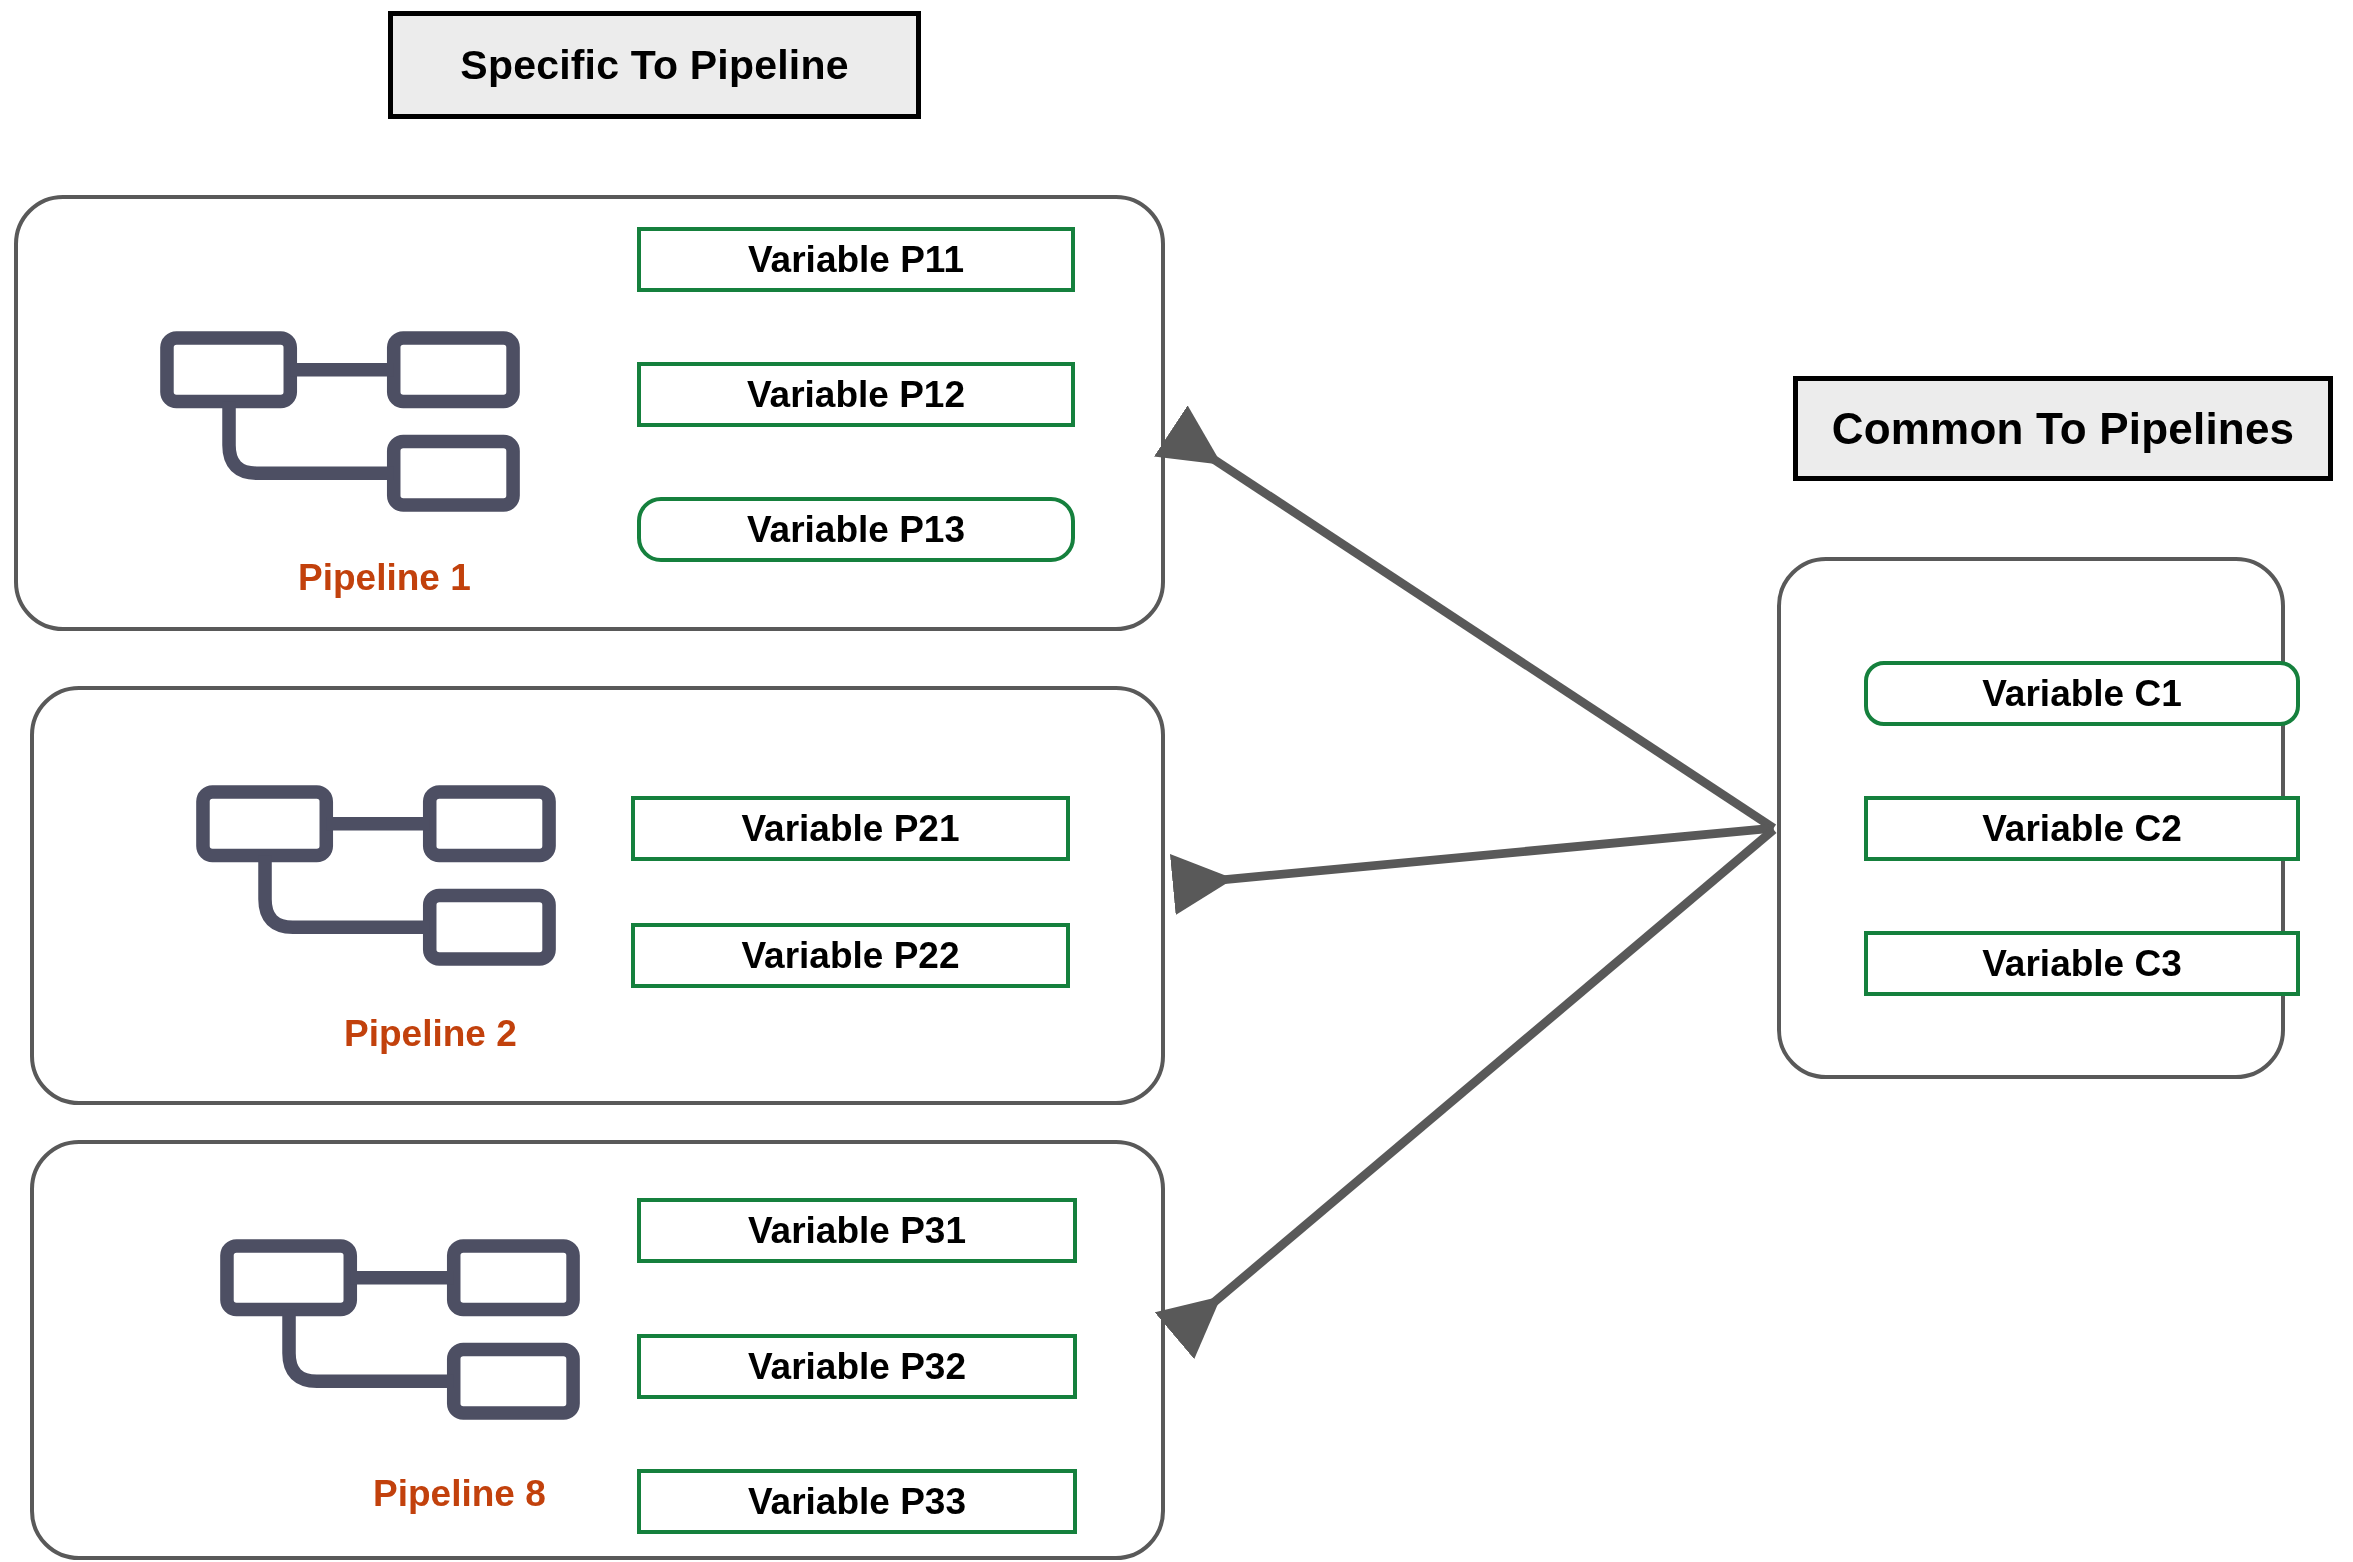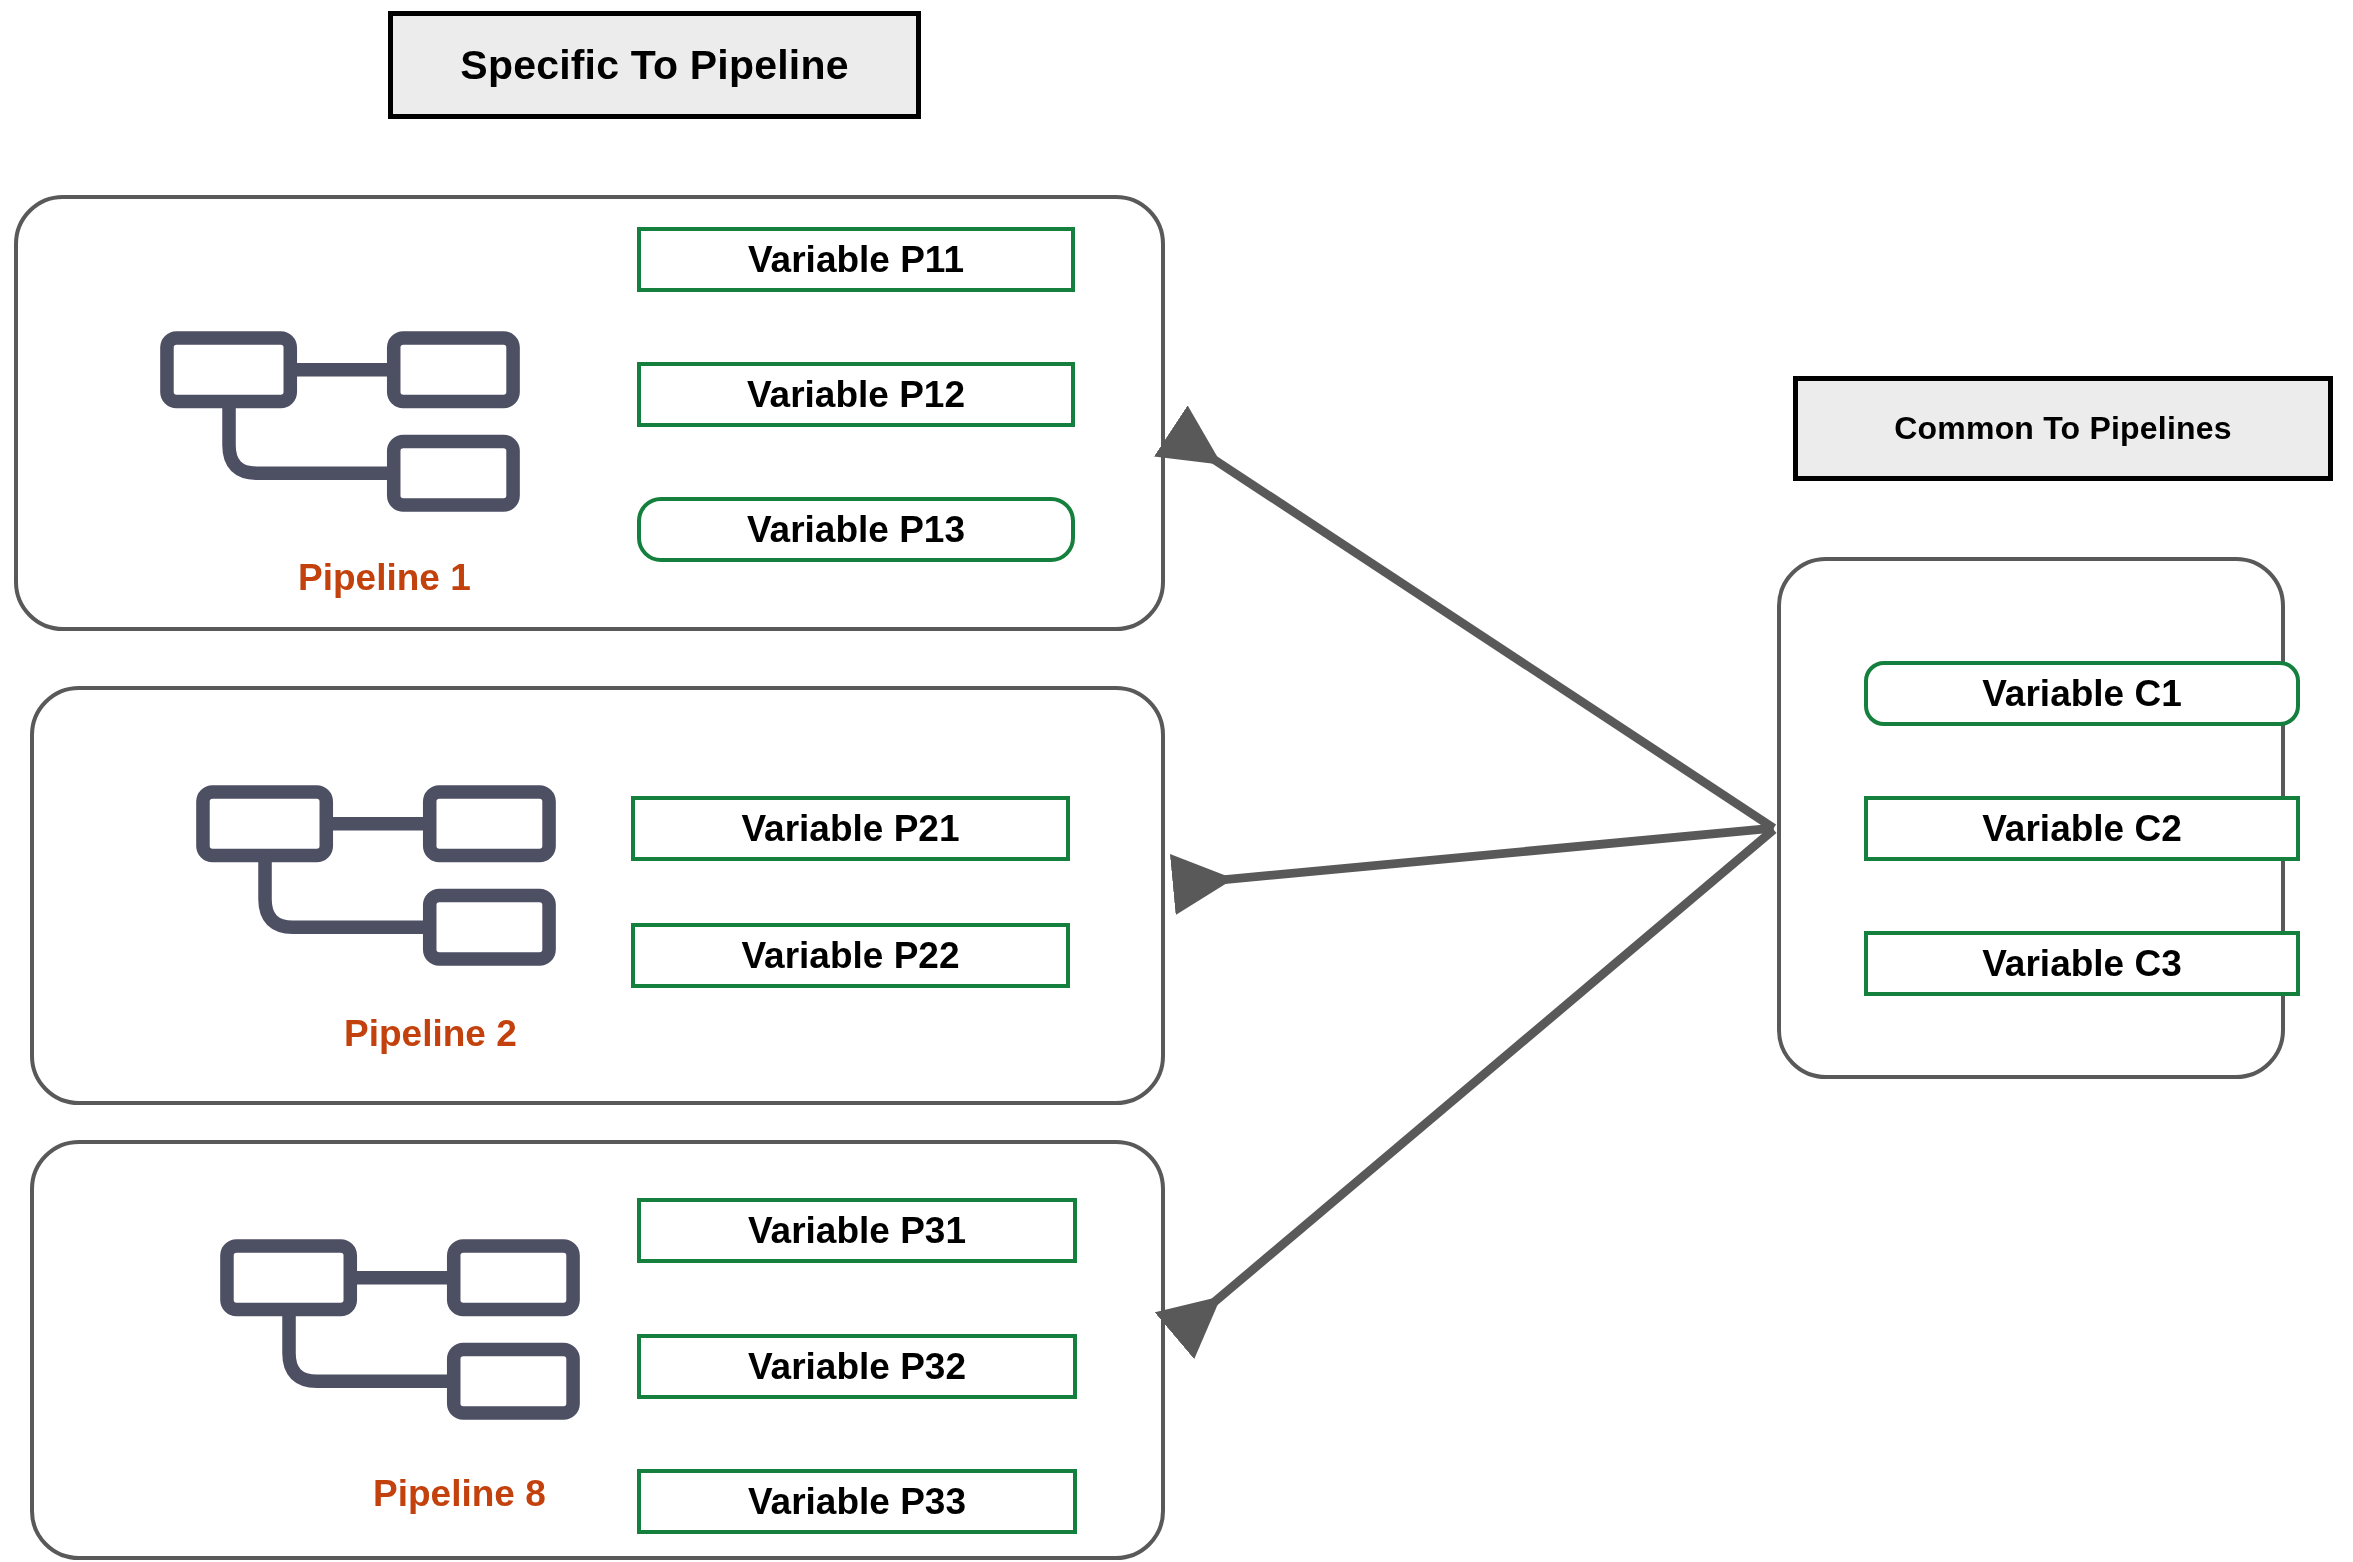--- a/index.html
+++ b/index.html
@@ -36,21 +36,21 @@
     top: 11px;
     width: 533px;
     height: 108px;
     font-size: 41px;
   }
   #banner-common {
     left: 1793px;
     top: 376px;
     width: 540px;
     height: 105px;
-    font-size: 32px;
+    font-size: 44px;
   }
 
   
   .group-box {
     position: absolute;
     border: 4px solid #595959;
     border-radius: 49px;
     box-sizing: border-box;
     background: #ffffff;
   }

